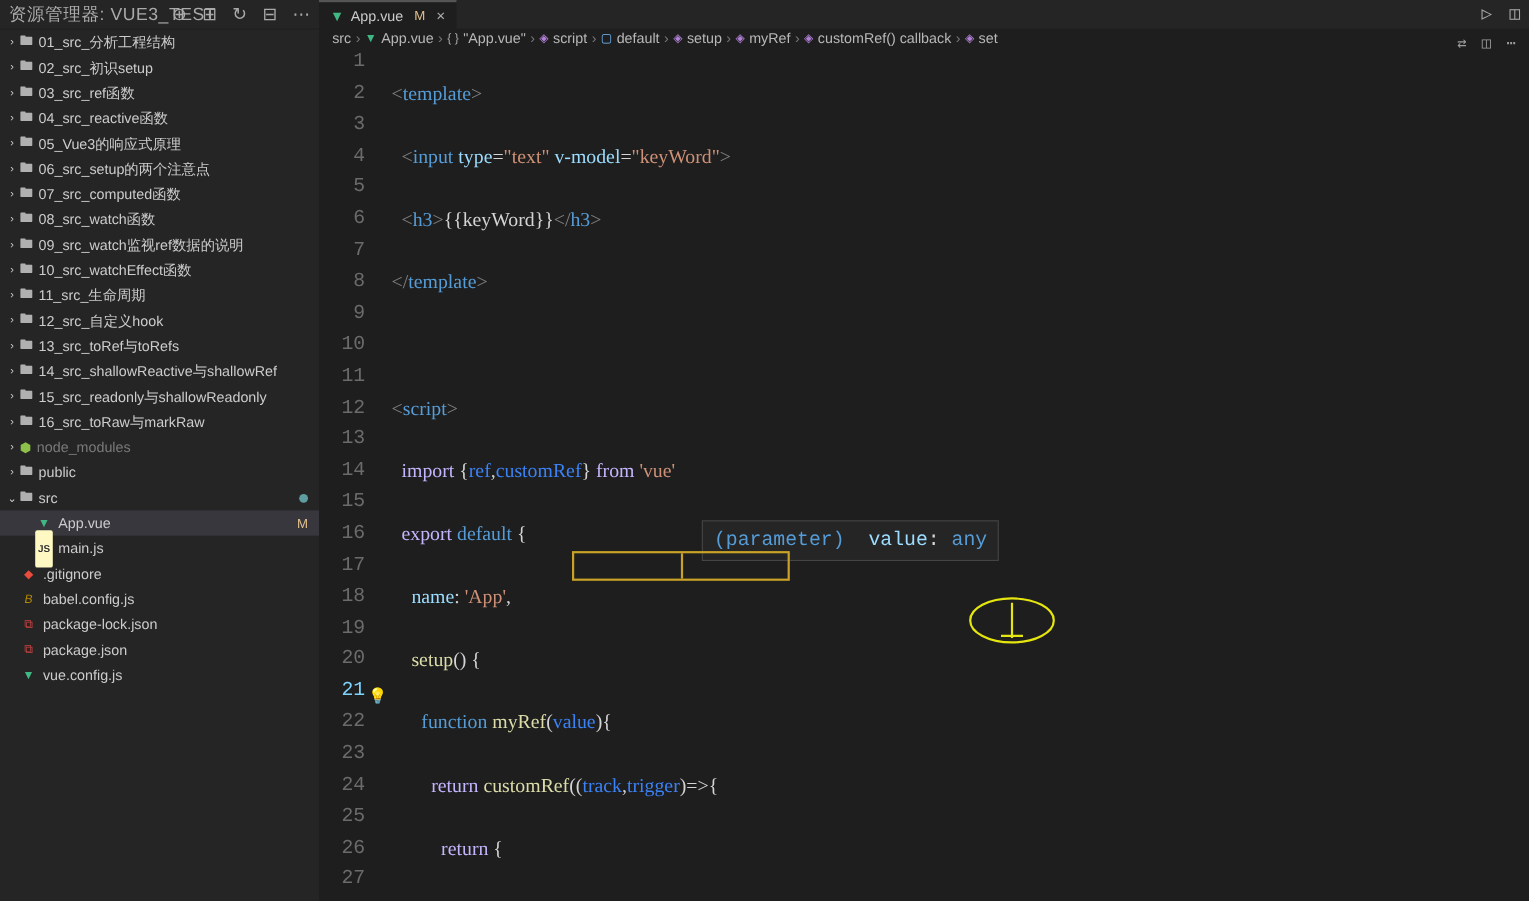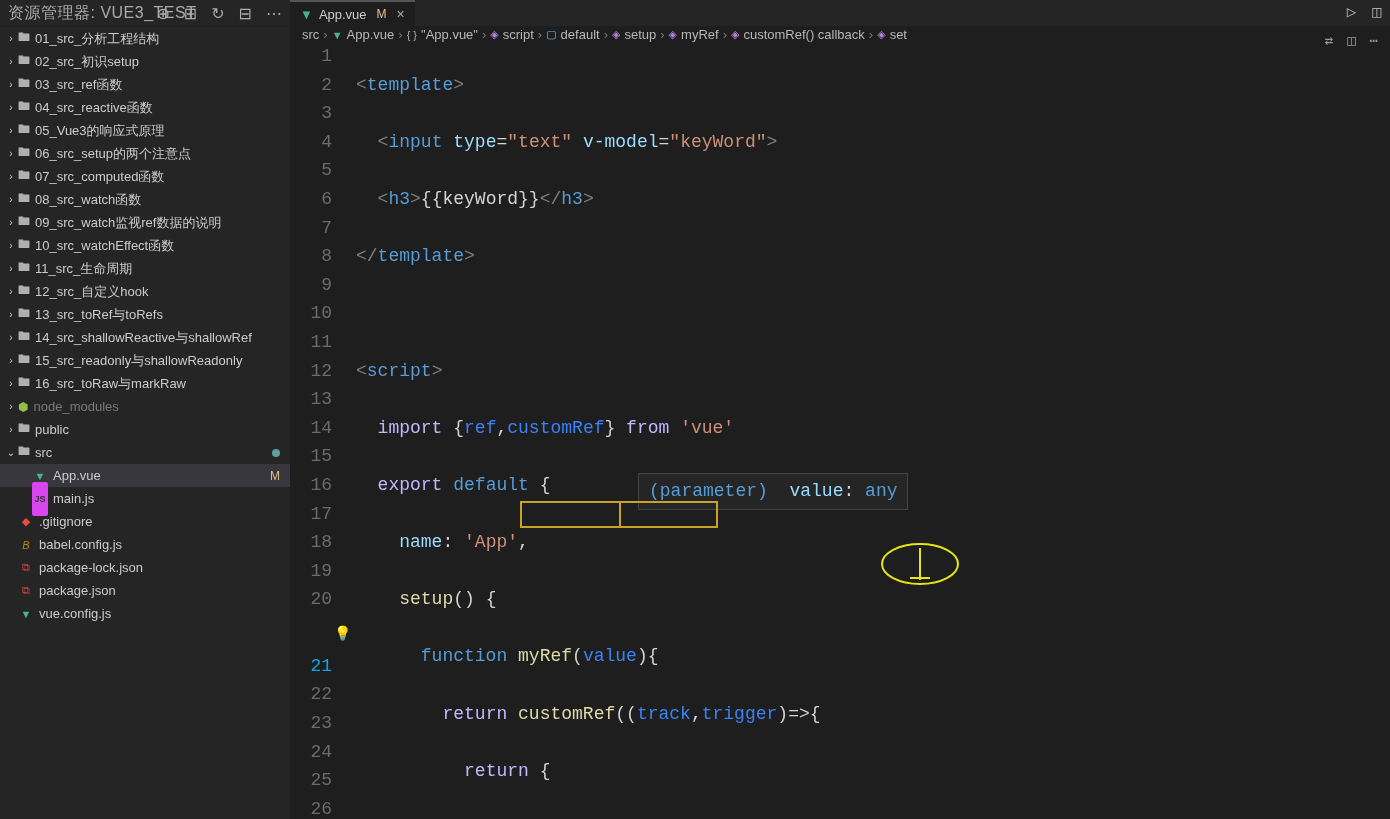--- a/index.html
+++ b/index.html
@@ -43,21 +43,21 @@
     cursor:pointer; white-space:nowrap;
   }
   .arrow { width:14px; text-align:center; font-size:10px; color:#ccc; }
   .folder-icon { font-size:12px; margin-right:5px; color:#b0b0b0;}
   .exp-label { color:#ccc; }
   .exp-row.selected { background:#37373d; }
   .exp-row .status { margin-left:auto; margin-right:10px; font-size:12px;}
   .status.m { color:#e2c08d;}
   .file-icon { width:16px; display:inline-block; text-align:center; margin:0 5px 0 14px; font-size:11px;}
   .ico-vue{color:#41b883;}
-  .ico-js{background:#d946ef;color:#333;border-radius:2px;padding:12px 2px;font-size:9px;font-weight:bold;}
+  .ico-js{background:#fef9c3;color:#333;border-radius:2px;padding:12px 2px;font-size:9px;font-weight:bold;}
   .ico-git{color:#e74c3c;}
   .ico-babel{color:#b58900;font-style:italic;}
   .ico-json{color:#cb4242;}
   .ico-node{color:#8dc149;}
   .dim { color:#7a7a7a;text-align:right; }
   .dot { width:8px;height:8px;border-radius:50%;background:#5f9ea0;display:inline-block;}
   
   .editor-area { flex:1; display:flex; flex-direction:column; background:#1e1e1e;}
   .breadcrumb {
     height:26px; display:flex; align-items:center; gap:4px;
@@ -65,24 +65,24 @@
   }
   .bc-sep{opacity:.7;}
   .bc-sym{color:#b8b8b8;}
   .bc-ico{font-size:11px;}
   .editor-wrap { flex:1; display:flex; position:relative; font-size:18px; line-height:28.6px;}
   .gutter {
     width:60px; text-align:right; color:#6b6b6b; padding-right:18px;
     user-select:none; position:relative;
   }
   .gutter div{height:28.6px;}
-  .gutter .cur { color:#0ea5e9;margin-top:38px;}
+  .gutter .cur { color:#7dd3fc;}
   .lightbulb{position:absolute;right:-2px;top:calc(28.6px*20 + 6px);color:#f0cd3d;font-size:14px;}
   .code { flex:1; position:relative; white-space:pre; padding-left:6px;}
-  .line { height:28.6px; }
+  .line { height:28.6px;font-family:Liberation Serif, serif; }
   
   .t-tag{color:#569cd6;}       
   .t-attr{color:#9cdcfe;}      
   .t-str{color:#ce9178;}       
   .t-br{color:#808080;}        
   .t-kw{color:#c4b5fd;}        
   .t-kw2{color:#569cd6;}       
   .t-fn{color:#dcdcaa;}
   .t-cmt{color:#6a9955;}
   .t-plain{color:#d4d4d4;}

